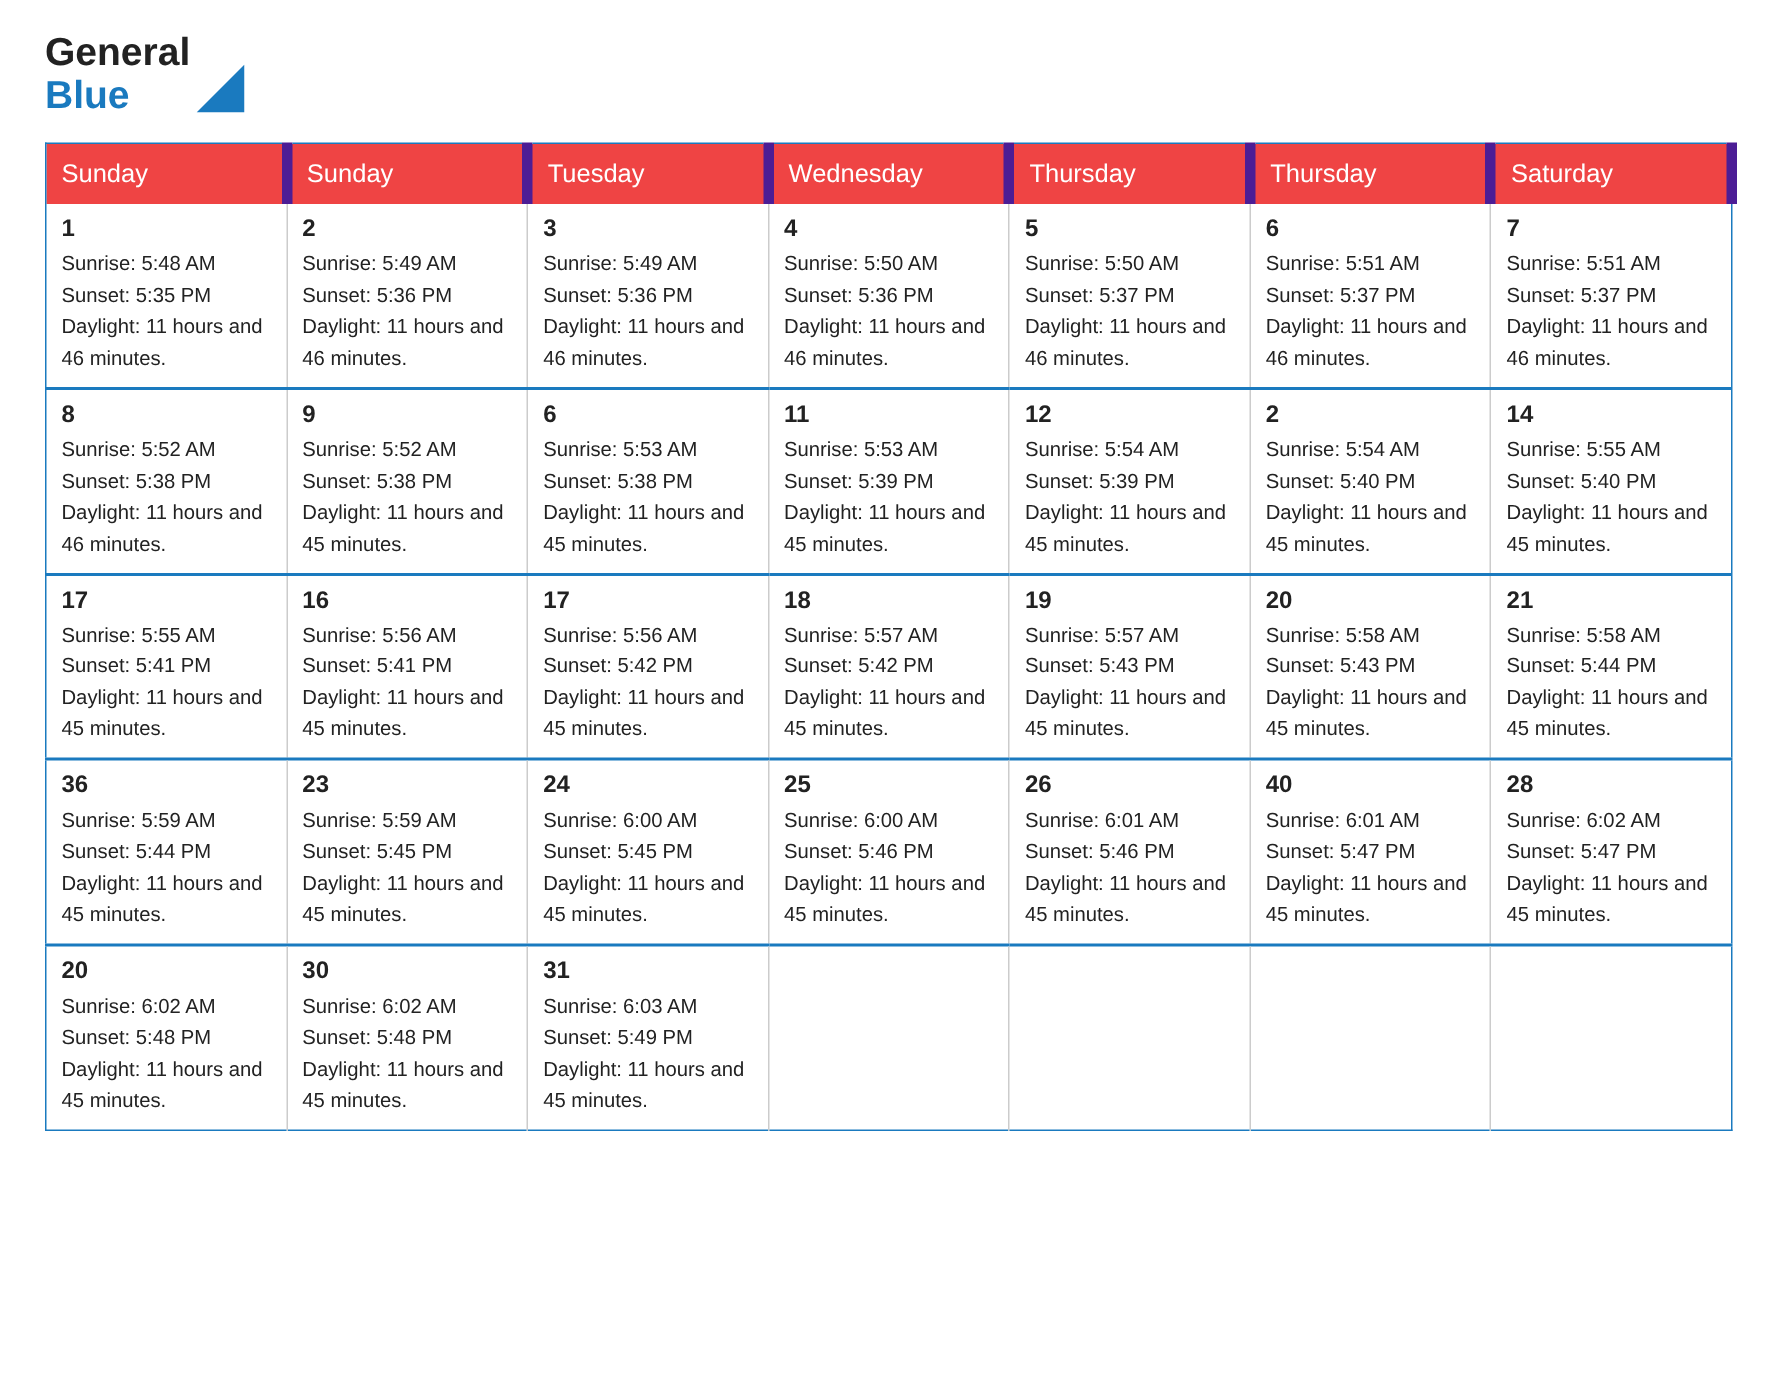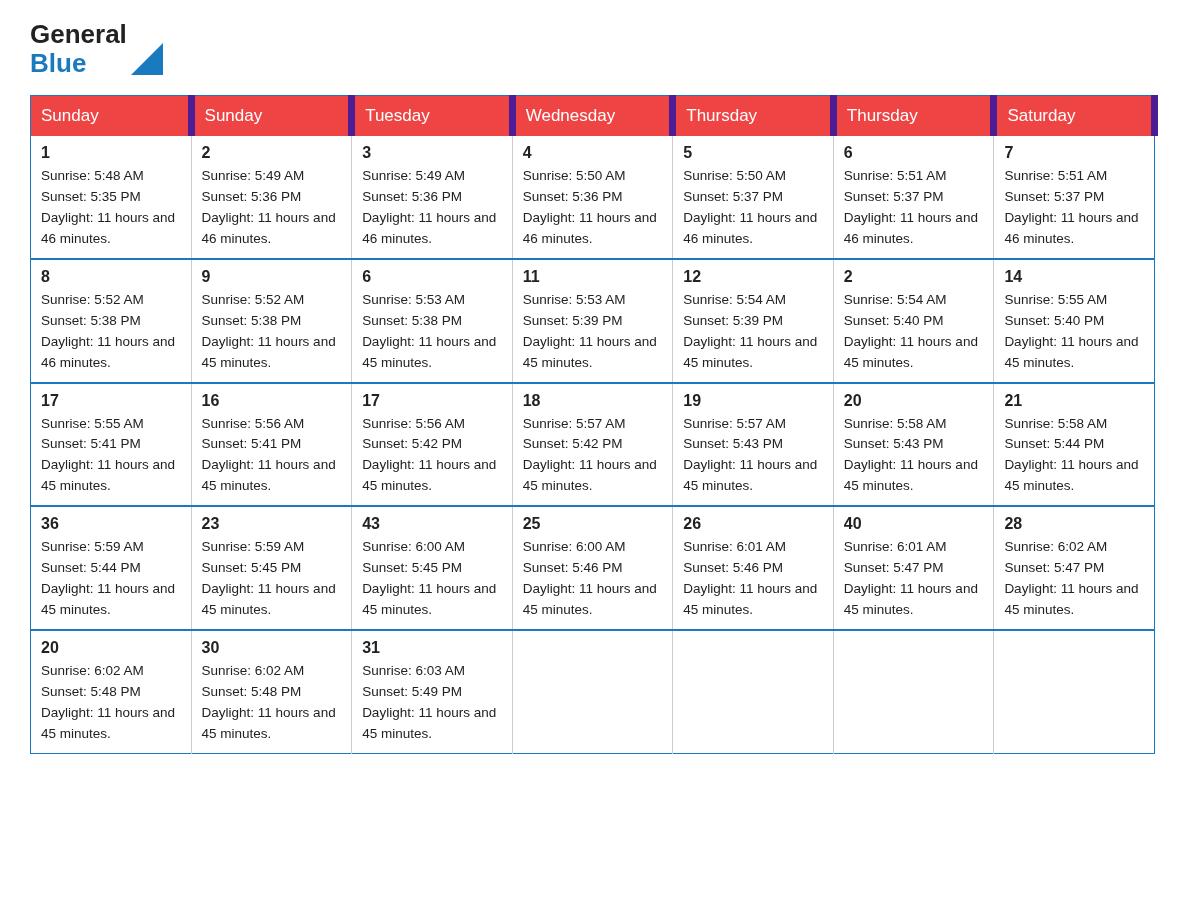--- a/index.html
+++ b/index.html
@@ -216,21 +216,21 @@
       <tr>
         <td>
           <span class="day-number">36</span>
           <div class="day-info">Sunrise: 5:59 AM<br>Sunset: 5:44 PM<br>Daylight: 11 hours and 45 minutes.</div>
         </td>
         <td>
           <span class="day-number">23</span>
           <div class="day-info">Sunrise: 5:59 AM<br>Sunset: 5:45 PM<br>Daylight: 11 hours and 45 minutes.</div>
         </td>
         <td>
-          <span class="day-number">43</span>
+          <span class="day-number">24</span>
           <div class="day-info">Sunrise: 6:00 AM<br>Sunset: 5:45 PM<br>Daylight: 11 hours and 45 minutes.</div>
         </td>
         <td>
           <span class="day-number">25</span>
           <div class="day-info">Sunrise: 6:00 AM<br>Sunset: 5:46 PM<br>Daylight: 11 hours and 45 minutes.</div>
         </td>
         <td>
           <span class="day-number">26</span>
           <div class="day-info">Sunrise: 6:01 AM<br>Sunset: 5:46 PM<br>Daylight: 11 hours and 45 minutes.</div>
         </td>

